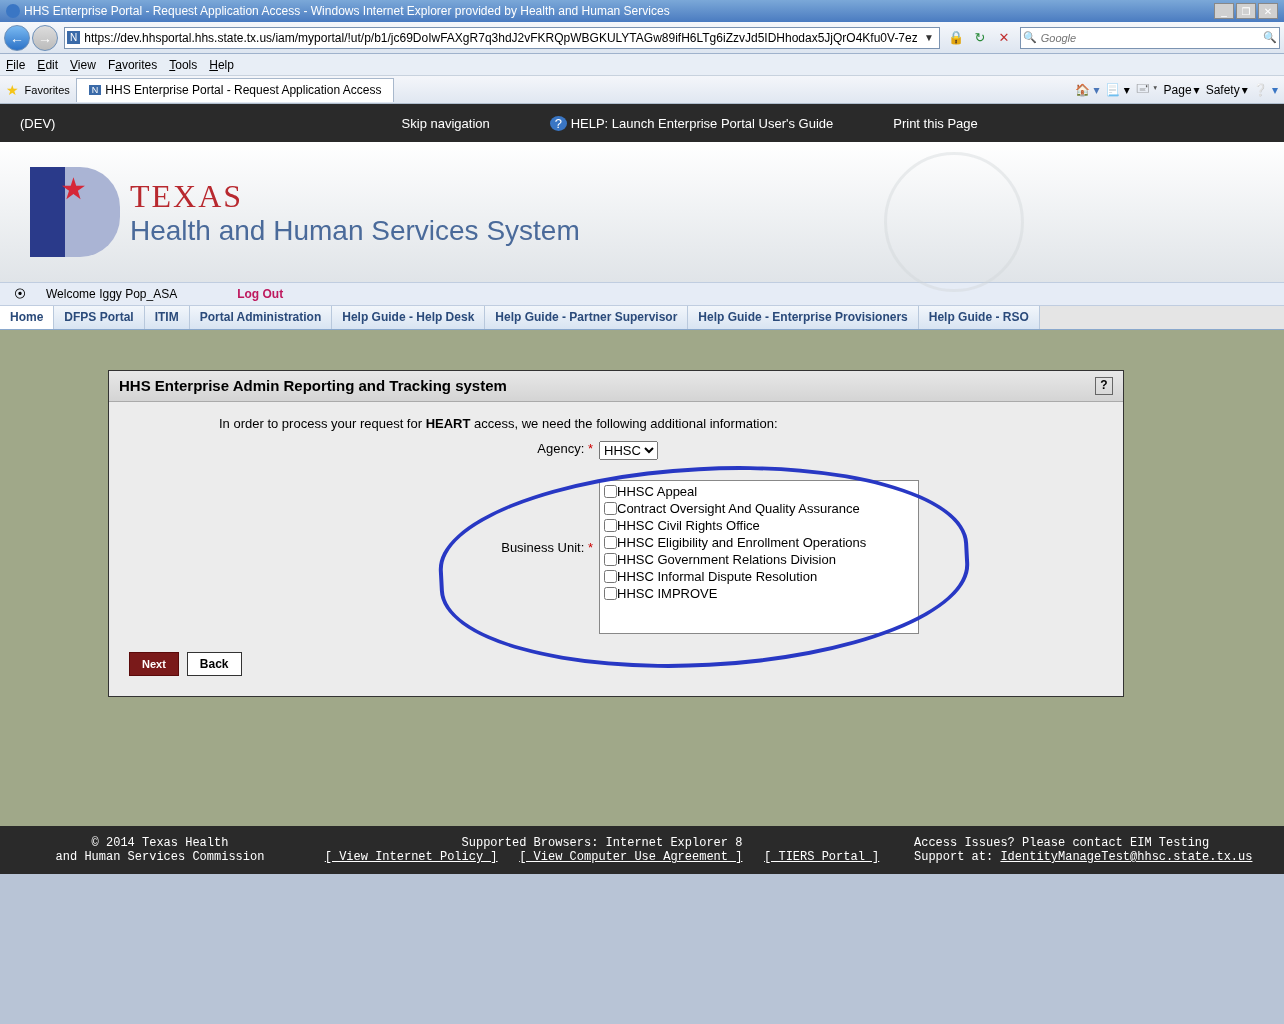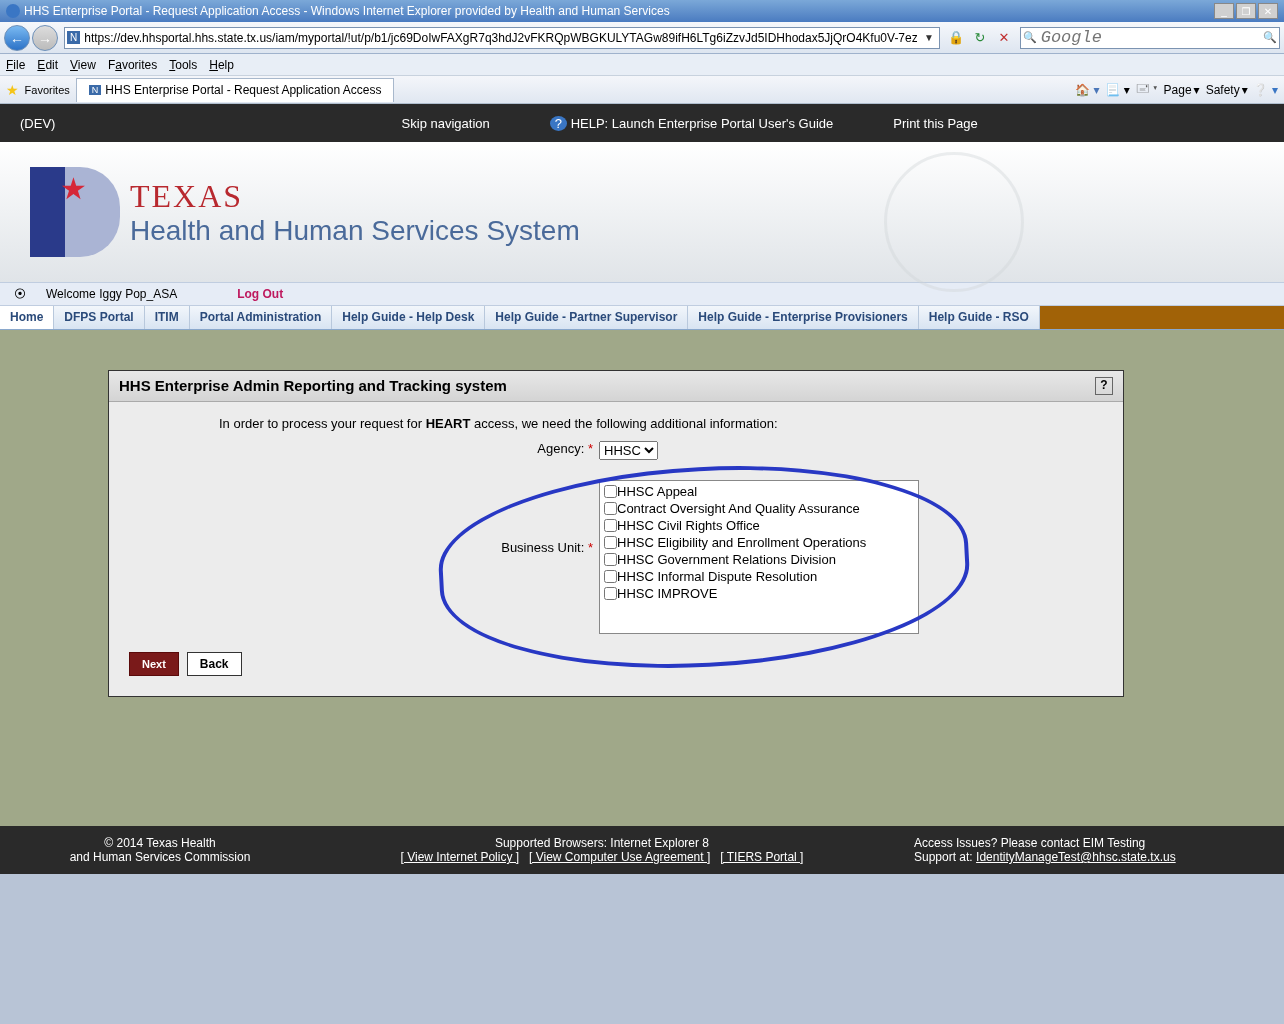--- a/index.html
+++ b/index.html
@@ -10,21 +10,21 @@
 .titlebar .left { display: flex; align-items: center; gap: 4px; }
 .titlebar .right { display: flex; gap: 2px; }
 .win-btn { width: 20px; height: 16px; background: #d0d0d0; border: 1px solid #888; font-size: 10px; display: flex; align-items: center; justify-content: center; }
 
 .navrow { background: linear-gradient(to bottom, #f6f8fb, #dde5f0); display: flex; align-items: center; height: 32px; padding: 0 4px; border-bottom: 1px solid #9fb2cc; }
 .navbtn { width: 26px; height: 26px; border-radius: 50%; background: linear-gradient(to bottom,#7abaf2,#2c72c7); display: flex; align-items: center; justify-content: center; color: #fff; font-size: 14px; margin-right: 2px; border:1px solid #6c8fb8;}
 .urlbar { flex: 1; margin: 0 4px; display: flex; align-items: center; background: #fff; border: 1px solid #7b93b1; height: 22px; padding: 0 2px; }
 .urlbar input { flex: 1; border: none; outline: none; font-size: 12px; padding: 0 4px; }
 .urlbar .dd { width: 16px; text-align: center; font-size: 10px; color: #333; }
 .searchbox { width: 260px; display: flex; align-items: center; background: #fff; border: 1px solid #7b93b1; height: 22px; padding: 0 2px; margin-left: 4px; }
-.searchbox input { flex:1; border:none; outline:none; font-size:17px; color:#404040; font-style:italic; padding:0 4px;font-family:Liberation Mono, monospace; }
+.searchbox input { flex:1; border:none; outline:none; font-size:11px; color:#404040; font-style:italic; padding:0 4px; }
 .tb-icon { width: 22px; height: 22px; display: flex; align-items:center; justify-content:center; margin: 0 1px; font-size:13px; }
 
 .menubar { background: #e8eef6; padding: 2px 6px; display: flex; gap: 12px; border-bottom: 1px solid #c8d2de; height: 22px; align-items: center; }
 .menubar span { font-size: 12px; }
 .menubar span u { text-decoration: underline; }
 
 .favrow { background: linear-gradient(to bottom,#f4f6fa,#e0e7f1); display: flex; align-items: center; justify-content: space-between; height: 28px; padding: 0 6px; border-bottom: 1px solid #b0bece; }
 .favrow .left { display: flex; align-items: center; gap: 6px; }
 .tab { background: #fff; border: 1px solid #a8b8cc; border-bottom: none; padding: 4px 12px; display: flex; align-items: center; gap: 4px; font-size: 12px; height: 24px; }
 .cmdbar { display: flex; align-items: center; gap: 6px; font-size: 12px; }
@@ -41,21 +41,21 @@
 .tx-flag .blue { position:absolute; left:0; top:0; width:35px; height:90px; background:#2a3a8a; }
 .tx-flag .star { position:absolute; left:30px; top:4px; color:#d62839; font-size:30px; }
 .tx-flag .profile { position:absolute; left:35px; top:0; width:55px; height:90px; background:#aab4d4; border-radius: 0 40px 40px 0; }
 .brand-text .tex { font-size: 32px; color: #b8292f; font-family: Georgia, serif; letter-spacing: 2px; }
 .brand-text .sub { font-size: 28px; color: #4a6a9a; font-family: Verdana, sans-serif; }
 .seal { position:absolute; right: 260px; top: 10px; width: 140px; height: 140px; border-radius: 50%; border: 3px solid #d0d4d8; opacity: 0.4; }
 
 .userrow { background: #e6ecf6; border-top: 1px solid #c0cde0; border-bottom: 1px solid #c0cde0; height: 24px; display: flex; align-items: center; padding: 0 14px; gap: 20px; font-size: 12px; }
 .userrow a { color: #be185d; font-weight: bold; text-decoration: none; }
 
-.tabnav { background: #a16207; display: flex; height: 24px; border-bottom: 1px solid #8aa8cc; }
+.tabnav { background: #e5e5e5; display: flex; height: 24px; border-bottom: 1px solid #8aa8cc; }
 .tabnav .t { padding: 4px 10px; font-weight: bold; font-size: 12px; color: #2a4a7a; border-right: 1px solid #b8c8dc; background: linear-gradient(to bottom,#f2f6fb,#d8e4f2); }
 .tabnav .t:first-child { background: #fff; }
 
 .content-area { padding: 40px 0 0 108px; }
 .panel { width: 1016px; background: #ececec; border: 1px solid #333; position: relative; }
 .panel-header { background: linear-gradient(to bottom,#e8e8e8,#d4d4d4); border-bottom: 1px solid #aaa; padding: 6px 10px; font-weight: bold; font-size: 15px; display: flex; justify-content: space-between; }
 .helpbox { width: 18px; height: 18px; border:1px solid #666; text-align:center; font-weight:bold; font-size:12px; }
 .panel-body { padding: 14px 20px 20px 20px; font-size: 13px; }
 .intro { margin: 0 0 10px 90px; }
 .formrow { display: flex; align-items: flex-start; margin-bottom: 6px; }
@@ -66,21 +66,21 @@
 .bu-list .item { display: flex; align-items: center; gap: 0; padding: 1px 2px; }
 .bu-list .item.cut { color:#999; }
 .bu-list input[type=checkbox] { width:13px; height:13px; }
 
 .circle-annot { position:absolute; left: 330px; top: 65px; width: 530px; height: 200px; border: 4px solid #2838c4; border-radius: 50% / 45%; pointer-events: none; transform: rotate(-3deg); }
 
 .btnrow { margin-top: 18px; display: flex; gap: 8px; }
 .btn-next { background: #7a1a1a; color: #fff; border: 1px solid #5a0a0a; padding: 4px 12px; font-weight: bold; font-size: 11px; }
 .btn-back { background: #fff; color: #000; border: 1px solid #333; padding: 4px 12px; font-weight: bold; font-size: 12px; }
 
-.footer { position: absolute; bottom: 0; left:0; right:0; background: #2a2a2a; color: #fff; padding: 10px 30px; display: flex; justify-content: space-between; font-size: 12px; }
+.footer { position: absolute; bottom: 0; left:0; right:0; background: #2a2a2a; color: #fff; padding: 10px 30px; display: flex; justify-content: space-between; font-size: 12px; font-family: Liberation Mono, monospace; }
 .footer a { color: #fff; }
 .footer .left-col { text-align:center; width: 260px;}
 .footer .mid-col { text-align:center; }
 .footer .right-col { text-align:left; width: 340px;}
 
 .ie-icon { width:14px; height:14px; display:inline-block; background:#3a76c4; border-radius:50%; position:relative; }
 .star-icon { color:#f5c518; font-size:14px; }
 .lock-icon { color:#d4a62a; }
 .home-icon { color:#4a76b8; }
 .print-icon { color:#555; }

